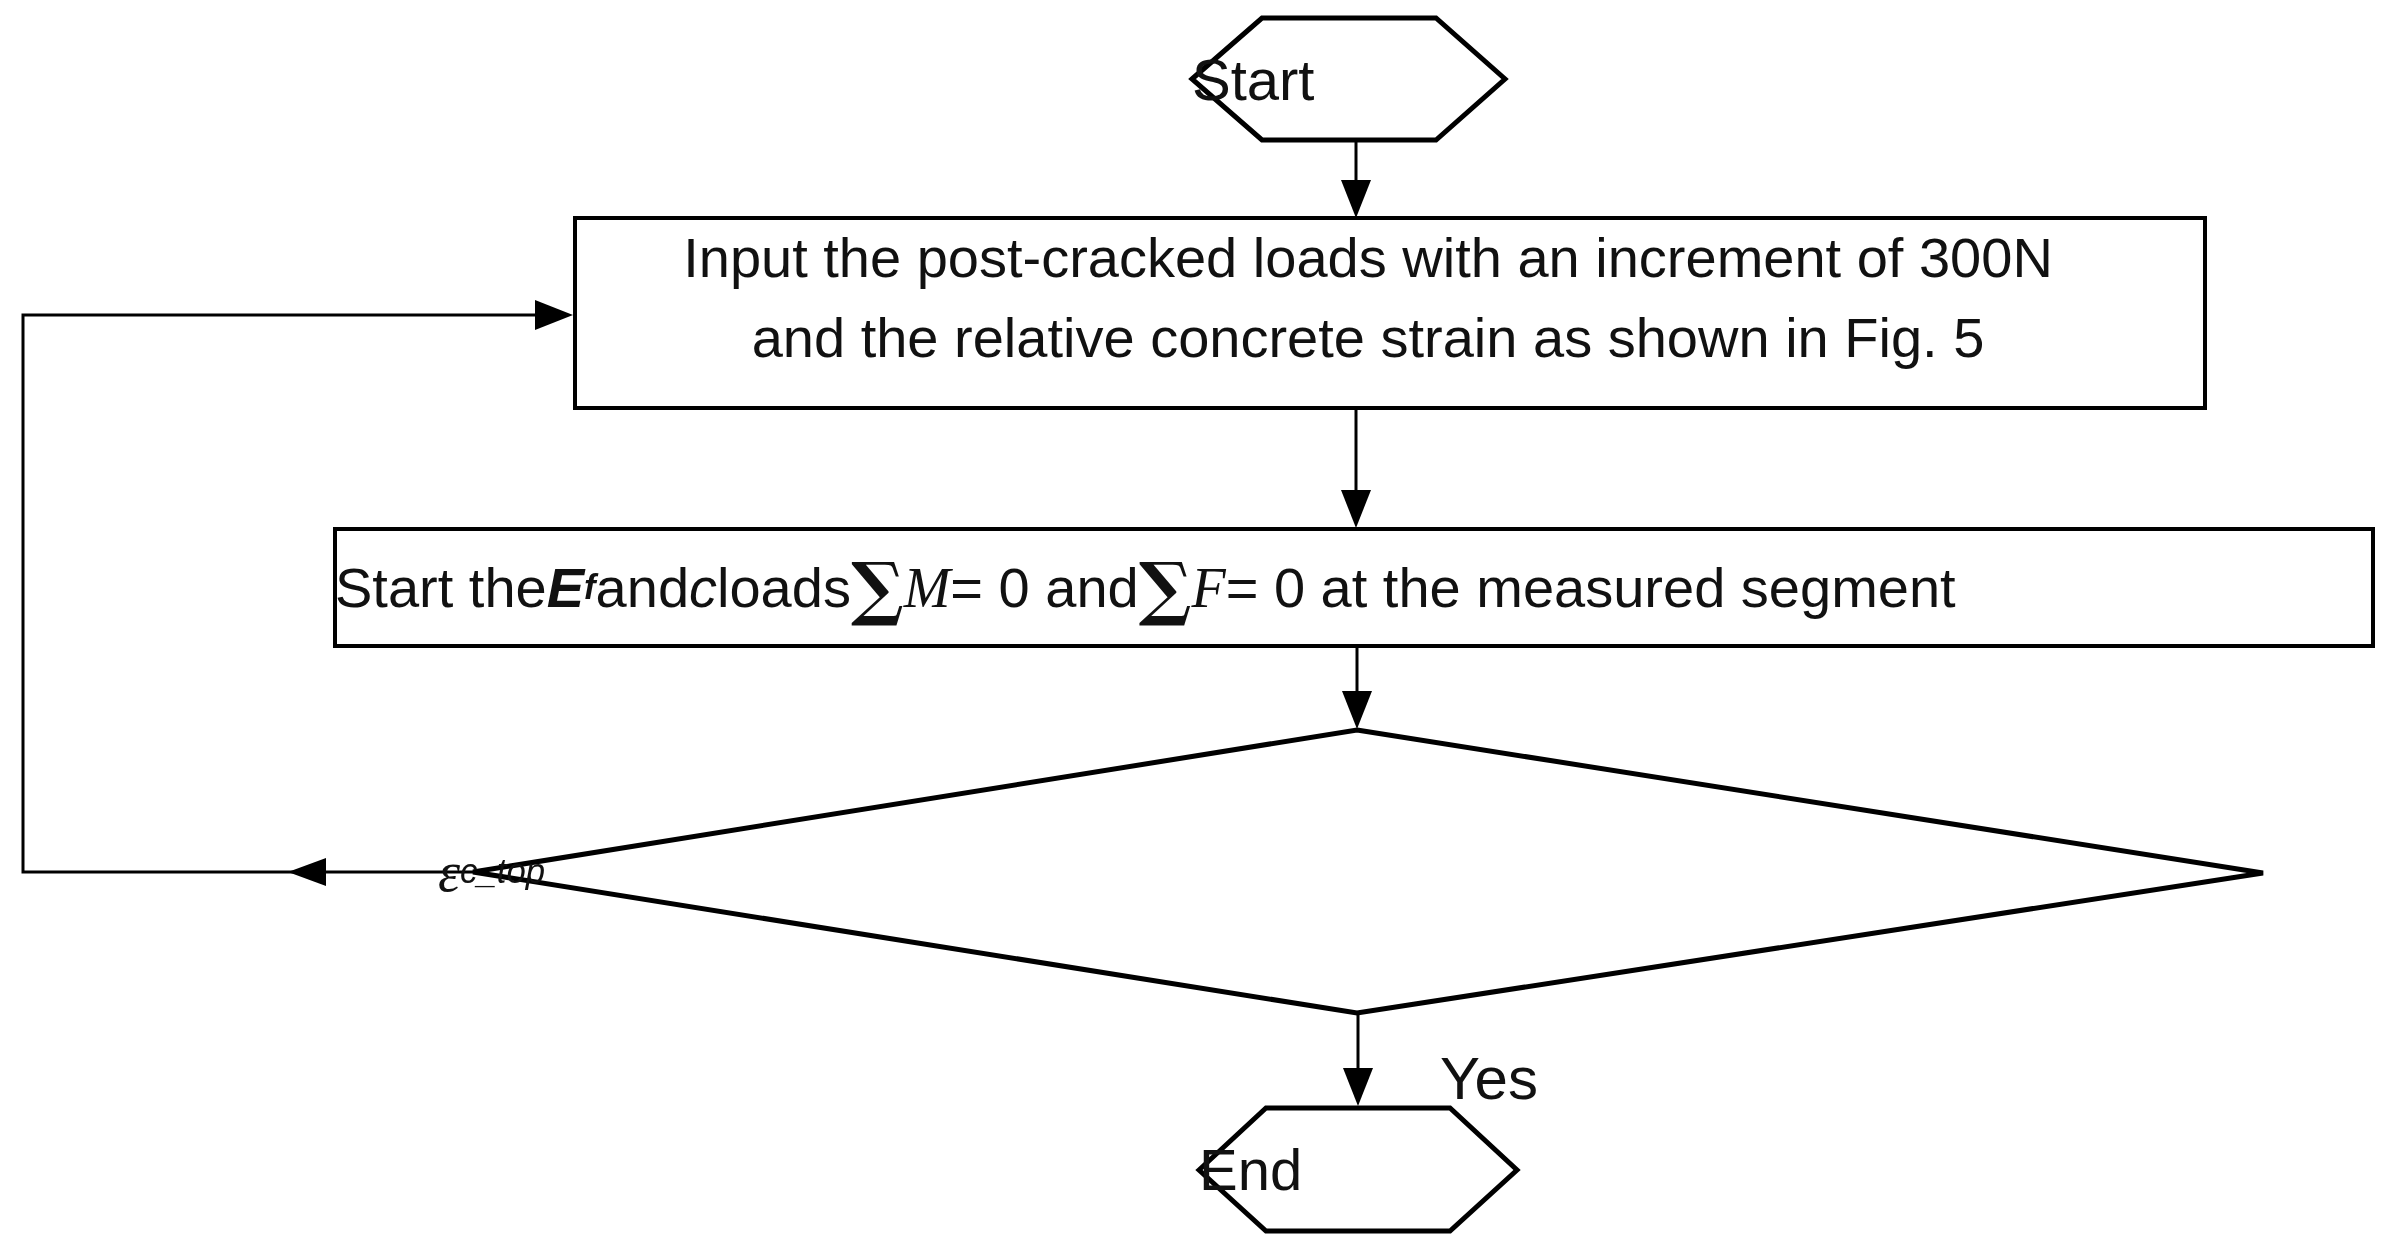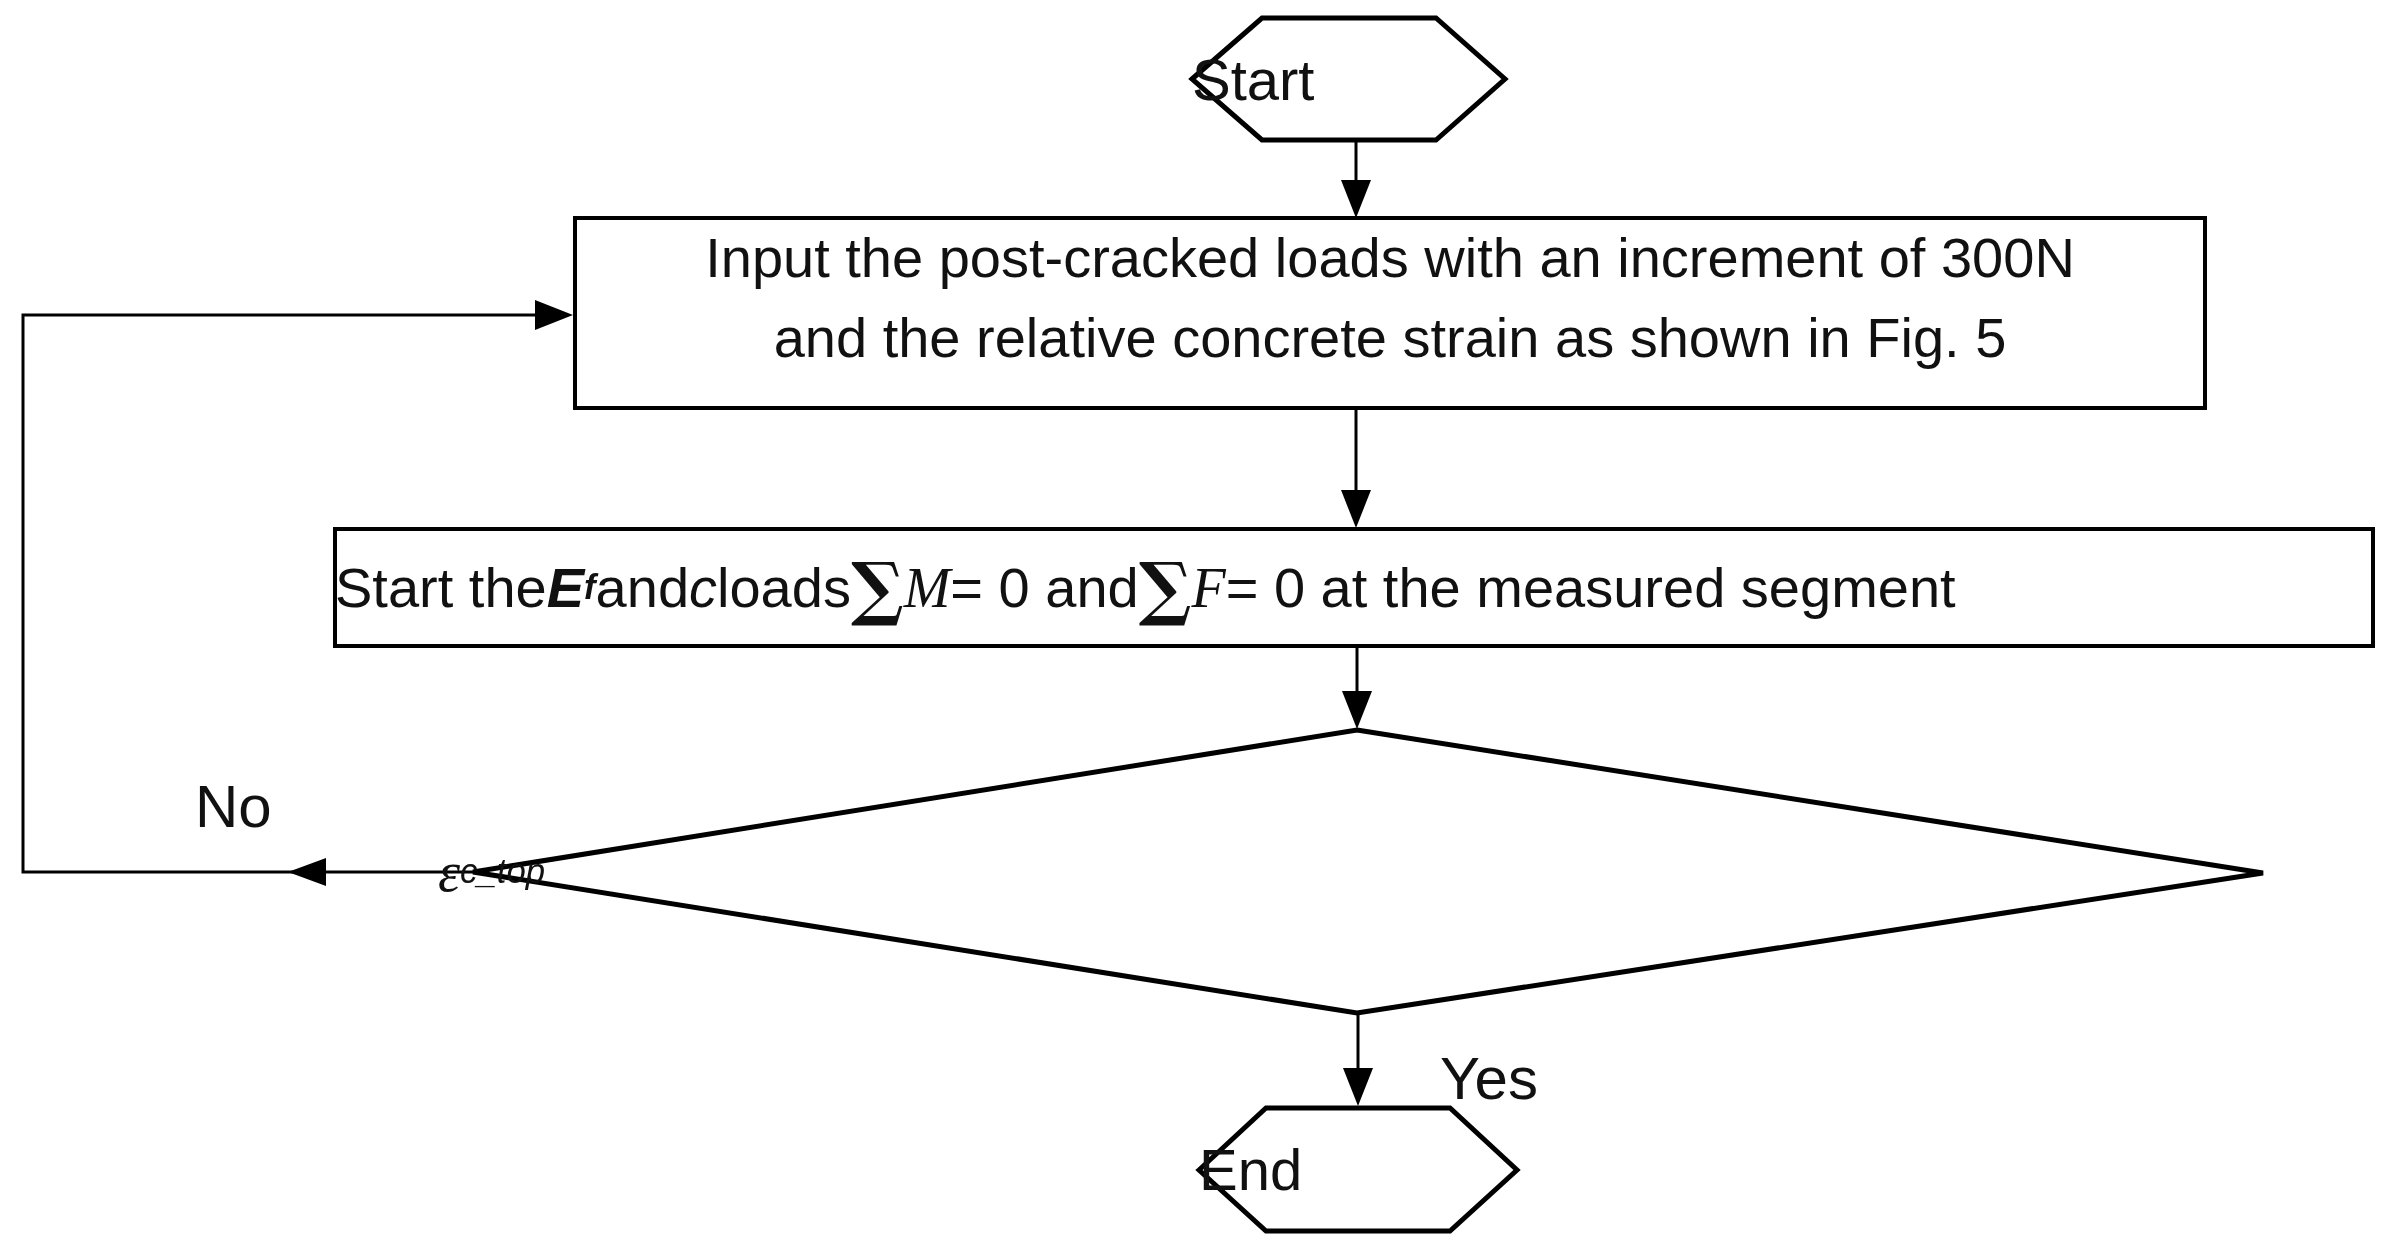--- a/index.html
+++ b/index.html
@@ -104,21 +104,21 @@
 
     <polygon points="1357,730 2263,873 1357,1013 473,872" fill="#fff" stroke="#000" stroke-width="5"></polygon>
 
     <polygon points="1199,1170 1266,1108 1450,1108 1517,1170 1450,1231 1266,1231" fill="#fff" stroke="#000" stroke-width="5"></polygon>
   </svg>
 
   <div class="txt terminal-label" style="left:1192px; top:18px; width:313px; height:122px;">
     <span>Start</span>
   </div>
 
-  <div class="txt box-text" style="left:575px; top:218px; width:1630px; height:190px;">
+  <div class="txt box-text" style="left:553px; top:218px; width:1630px; height:190px;">
     <div>Input the post-cracked loads with an increment of 300N</div>
     <div>and the relative concrete strain as shown in Fig. 5</div>
   </div>
 
   <div class="txt box-text-single" style="left:335px; top:529px; width:2038px; height:117px;">
     <span>Start the </span>
       <span class="mi-sans-bold">E</span>
       <span class="sub mi-sans-bold">f</span>
       <span> and </span>
       <span class="mi-sans">c</span>
@@ -129,23 +129,20 @@
       <span class="sigma">∑</span>
       <span class="mi-serif">F</span>
       <span> = 0 at the measured segment</span>
   </div>
 
   <div class="txt diamond-text" style="left:473px; top:730px; width:1790px; height:283px;">
     <span class="mi-serif">ε</span>
       <span class="sub mi-sans">c_top</span>
   </div>
 
-  <div class="txt edge-label" style="left:195px; top:774px; width:200px; height:64px;">
-    <span>No</span>
-  </div>
 
   <div class="txt edge-label" style="left:1440px; top:1046px; width:165px; height:64px;">
     <span>Yes</span>
   </div>
 
   <div class="txt terminal-label" style="left:1199px; top:1108px; width:318px; height:123px;">
     <span>End</span>
   </div>
 
 </div>

